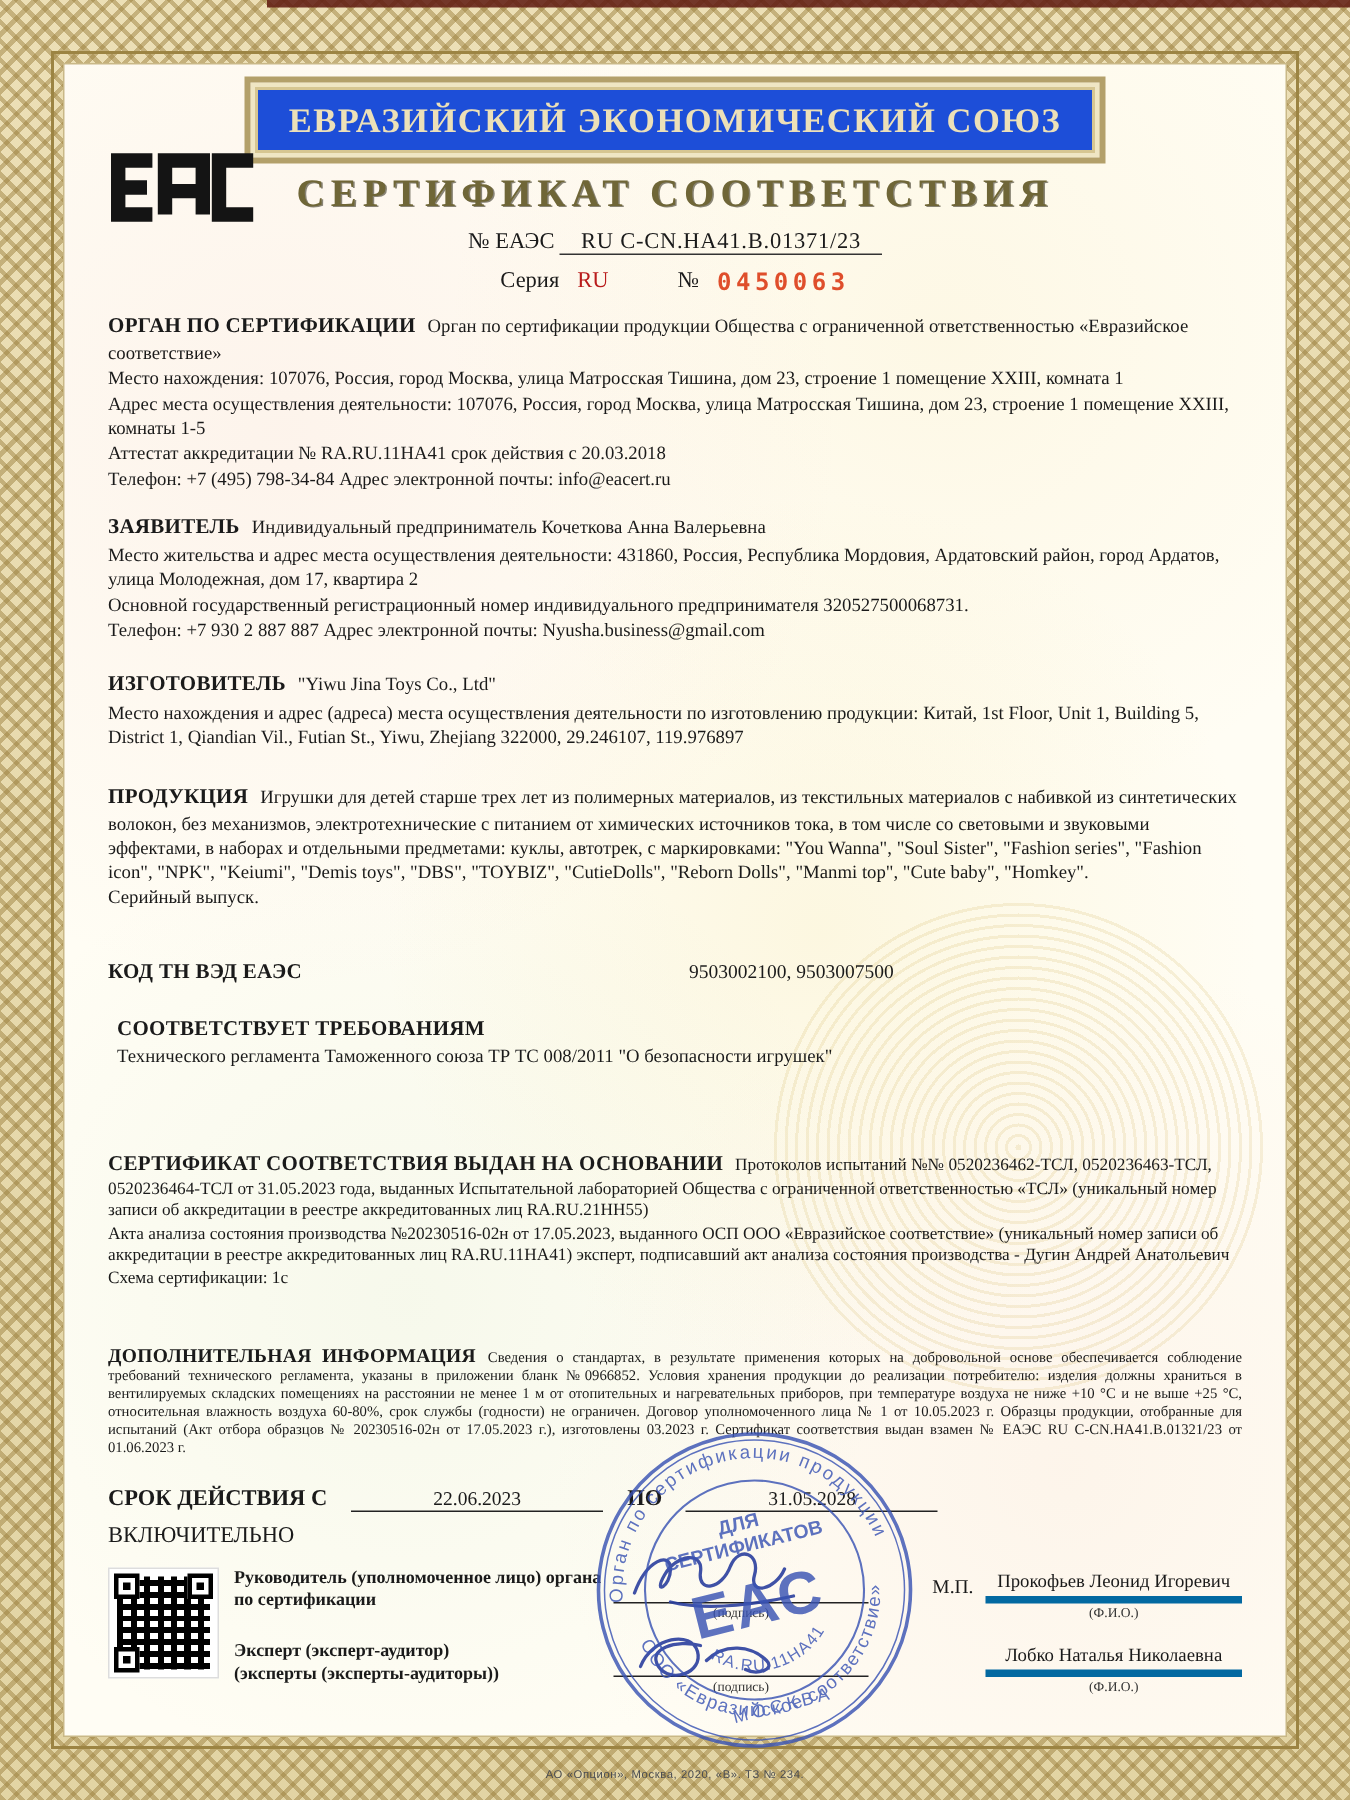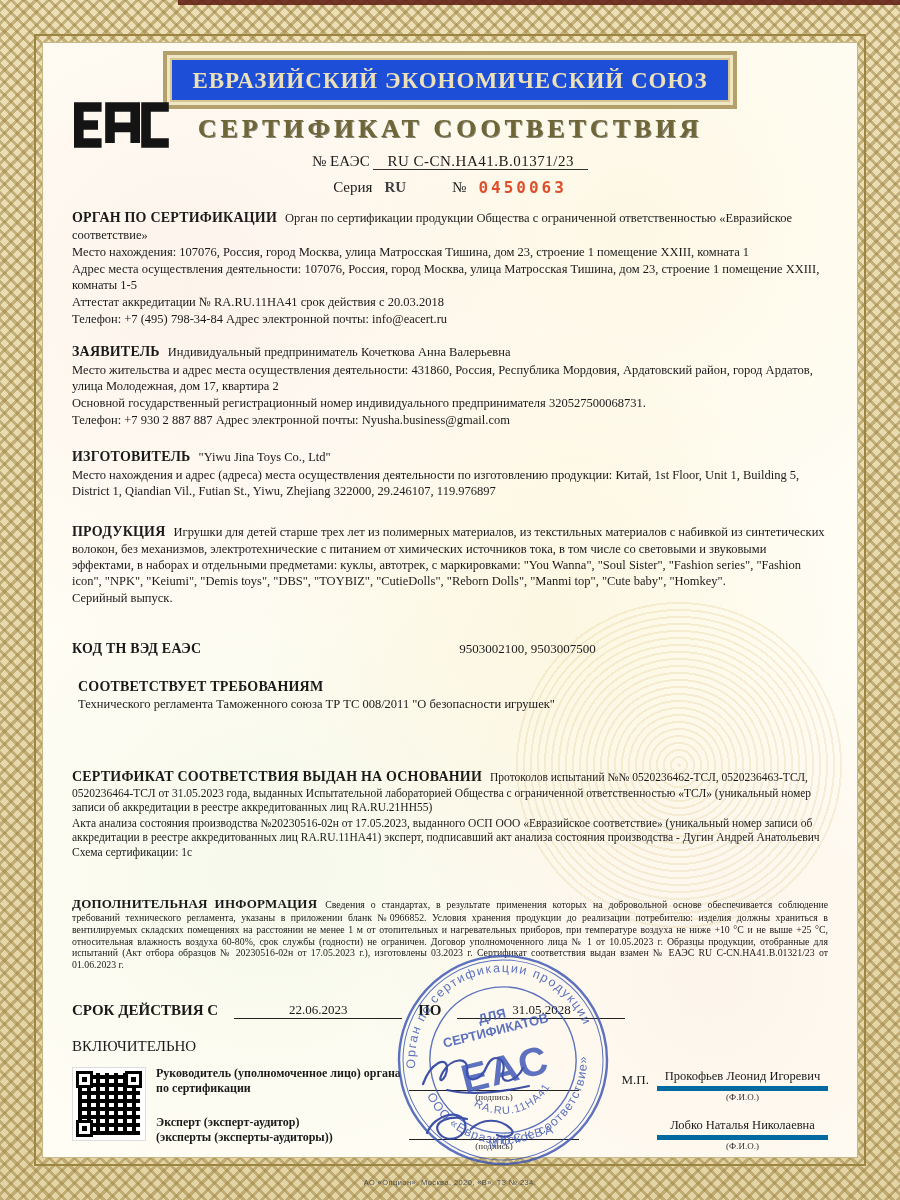--- a/index.html
+++ b/index.html
@@ -33,42 +33,42 @@
     border:2px solid #d6c692;outline:4px solid #b3a06a;outline-offset:3px;box-shadow:0 0 0 3px #efe6c4}
 
   .doc-title{margin-top:12px;text-align:center;font-weight:bold;font-size:26px;letter-spacing:4px;
     color:#6f6637;text-shadow:1px 1px 0 rgba(40,36,18,.55)}
 
   .eac-logo{position:absolute;left:26px;top:56px}
 
   .num-row{margin-top:9px;text-align:center;font-size:15px}
   .num-row .val{border-bottom:1.3px solid #333;padding:0 14px;letter-spacing:.5px}
   .series-row{margin-top:8px;display:flex;justify-content:center;align-items:center;gap:12px;font-size:15px}
-  .series-red{color:#404040;font-weight:bold}
+  .series-red{color:#b91c1c;font-weight:normal}
   .blank-label{margin-left:34px}
   .blank-no{color:#df4e2b;font-family:"DejaVu Sans Mono",monospace;font-weight:bold;font-size:16px;letter-spacing:3px}
 
   .sec{font-size:12.5px;line-height:1.28}
   .sec b.t{font-size:14px;letter-spacing:.2px;margin-right:8px}
   .sec .line{margin-top:1px}
   .sec-org{margin-top:12px}
   .sec-applicant{margin-top:16px}
   .sec-manufacturer{margin-top:20px}
   .sec-products{margin-top:24px}
   .sec-tnved{margin-top:34px}
   .sec-tnved .code-val{display:inline-block;margin-left:250px;font-size:13px}
   .sec-compliance{margin-top:20px}
   .sec-compliance .line{padding-left:6px}
   .sec-basis{margin-top:56px;font-size:11.5px;line-height:1.25}
   .sec-additional{margin-top:36px;font-size:9.8px;line-height:1.22;text-align:justify}
   .sec-additional b.t{font-size:13px}
 
   .validity-row{margin-top:16px;font-size:15px;font-weight:bold;display:flex;align-items:center}
   .date-box{display:inline-block;width:168px;border-bottom:1.5px solid #222;text-align:center;
-    margin:15px 16px;font-size:13px;font-weight:normal}
+    margin:4px 16px;font-size:13px;font-weight:normal}
   .inclusive{font-size:15px;font-weight:normal;margin-top:4px}
 
   .sig-block{margin-top:8px;display:flex;gap:10px;align-items:flex-start}
   .qr{position:relative;flex:0 0 74px;width:74px;height:74px;background:#fff;border:1px solid #ddd;margin-top:4px}
   .qr::before{content:"";position:absolute;inset:5px;background:
     repeating-linear-gradient(0deg,#000 0 4px,transparent 4px 8px),
     repeating-linear-gradient(90deg,#000 0 4px,#fff 4px 9px)}
   .qr .finder{position:absolute;width:17px;height:17px;border:3px solid #000;background:#fff}
   .qr .finder::after{content:"";position:absolute;inset:3px;background:#000}
   .qr .f1{left:3px;top:3px}.qr .f2{right:3px;top:3px}.qr .f3{left:3px;bottom:3px}

